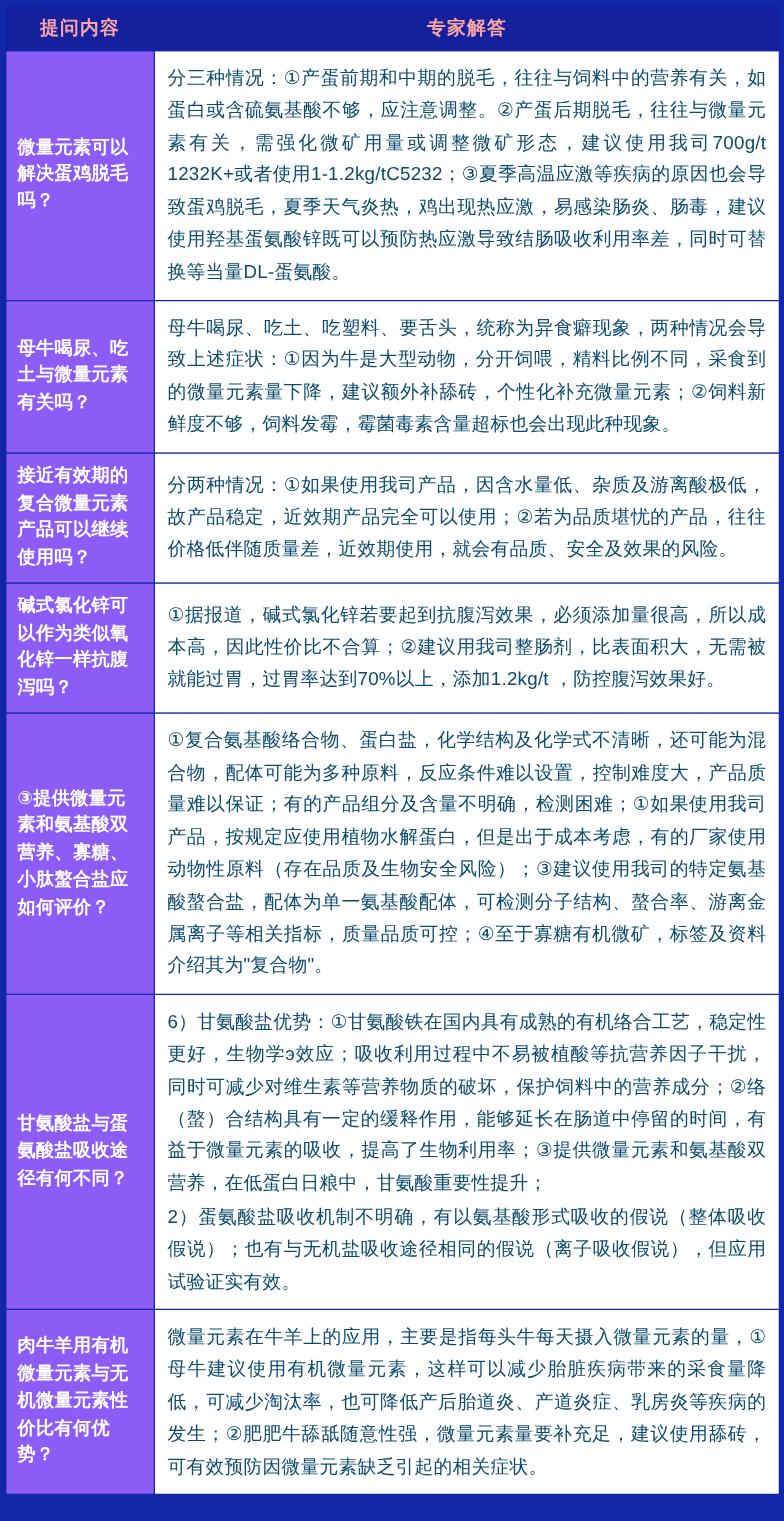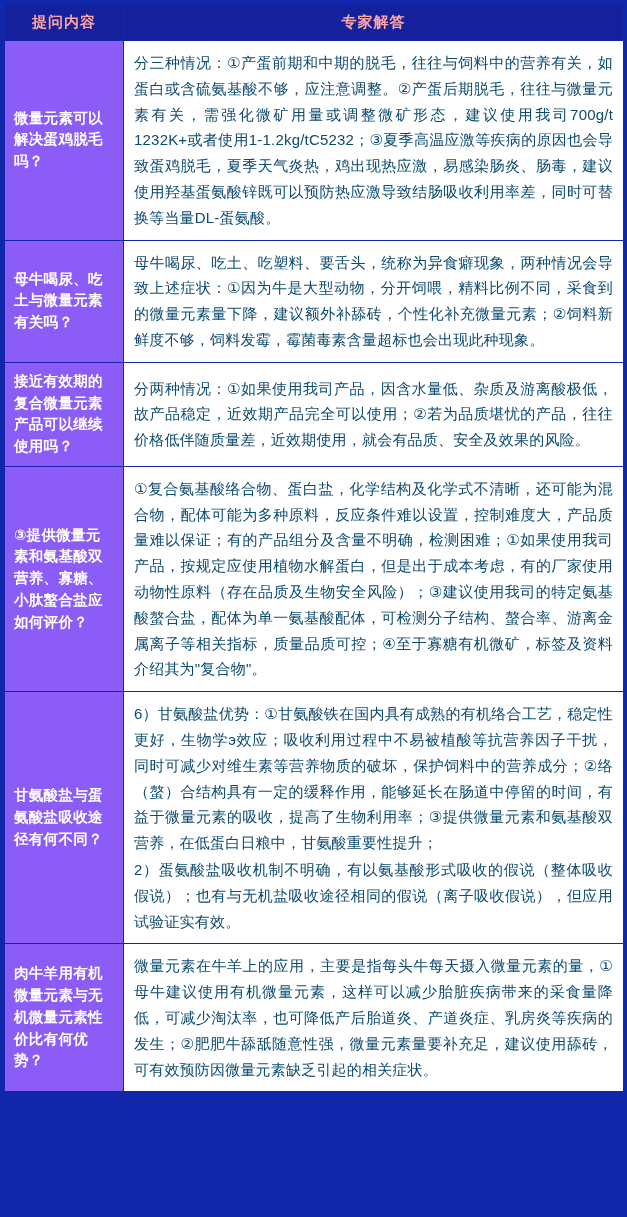--- a/index.html
+++ b/index.html
@@ -95,20 +95,26 @@
           <p class="para">母牛喝尿、吃土、吃塑料、要舌头，统称为异食癖现象，两种情况会导致上述症状：①因为牛是大型动物，分开饲喂，精料比例不同，采食到的微量元素量下降，建议额外补舔砖，个性化补充微量元素；②饲料新鲜度不够，饲料发霉，霉菌毒素含量超标也会出现此种现象。</p>
         </td>
       </tr>
       <tr>
         <td class="q">接近有效期的复合微量元素产品可以继续使用吗？</td>
         <td class="a">
           <p class="para">分两种情况：①如果使用我司产品，因含水量低、杂质及游离酸极低，故产品稳定，近效期产品完全可以使用；②若为品质堪忧的产品，往往价格低伴随质量差，近效期使用，就会有品质、安全及效果的风险。</p>
         </td>
       </tr>
       <tr>
+        <td class="q">碱式氯化锌可以作为类似氧化锌一样抗腹泻吗？</td>
+        <td class="a">
+          <p class="para">①据报道，碱式氯化锌若要起到抗腹泻效果，必须添加量很高，所以成本高，因此性价比不合算；②建议用我司整肠剂，比表面积大，无需被就能过胃，过胃率达到70%以上，添加1.2kg/t ，防控腹泻效果好。</p>
+        </td>
+      </tr>
+      <tr>
         <td class="q">③提供微量元素和氨基酸双营养、寡糖、小肽螯合盐应如何评价？</td>
         <td class="a">
           <p class="para">①复合氨基酸络合物、蛋白盐，化学结构及化学式不清晰，还可能为混合物，配体可能为多种原料，反应条件难以设置，控制难度大，产品质量难以保证；有的产品组分及含量不明确，检测困难；①如果使用我司产品，按规定应使用植物水解蛋白，但是出于成本考虑，有的厂家使用动物性原料（存在品质及生物安全风险）；③建议使用我司的特定氨基酸螯合盐，配体为单一氨基酸配体，可检测分子结构、螯合率、游离金属离子等相关指标，质量品质可控；④至于寡糖有机微矿，标签及资料介绍其为"复合物"。</p>
         </td>
       </tr>
       <tr>
         <td class="q">甘氨酸盐与蛋氨酸盐吸收途径有何不同？</td>
         <td class="a">
           <p class="para">6）甘氨酸盐优势：①甘氨酸铁在国内具有成熟的有机络合工艺，稳定性更好，生物学э效应；吸收利用过程中不易被植酸等抗营养因子干扰，同时可减少对维生素等营养物质的破坏，保护饲料中的营养成分；②络（螯）合结构具有一定的缓释作用，能够延长在肠道中停留的时间，有益于微量元素的吸收，提高了生物利用率；③提供微量元素和氨基酸双营养，在低蛋白日粮中，甘氨酸重要性提升；</p>
           <p class="para">2）蛋氨酸盐吸收机制不明确，有以氨基酸形式吸收的假说（整体吸收假说）；也有与无机盐吸收途径相同的假说（离子吸收假说），但应用试验证实有效。</p>

